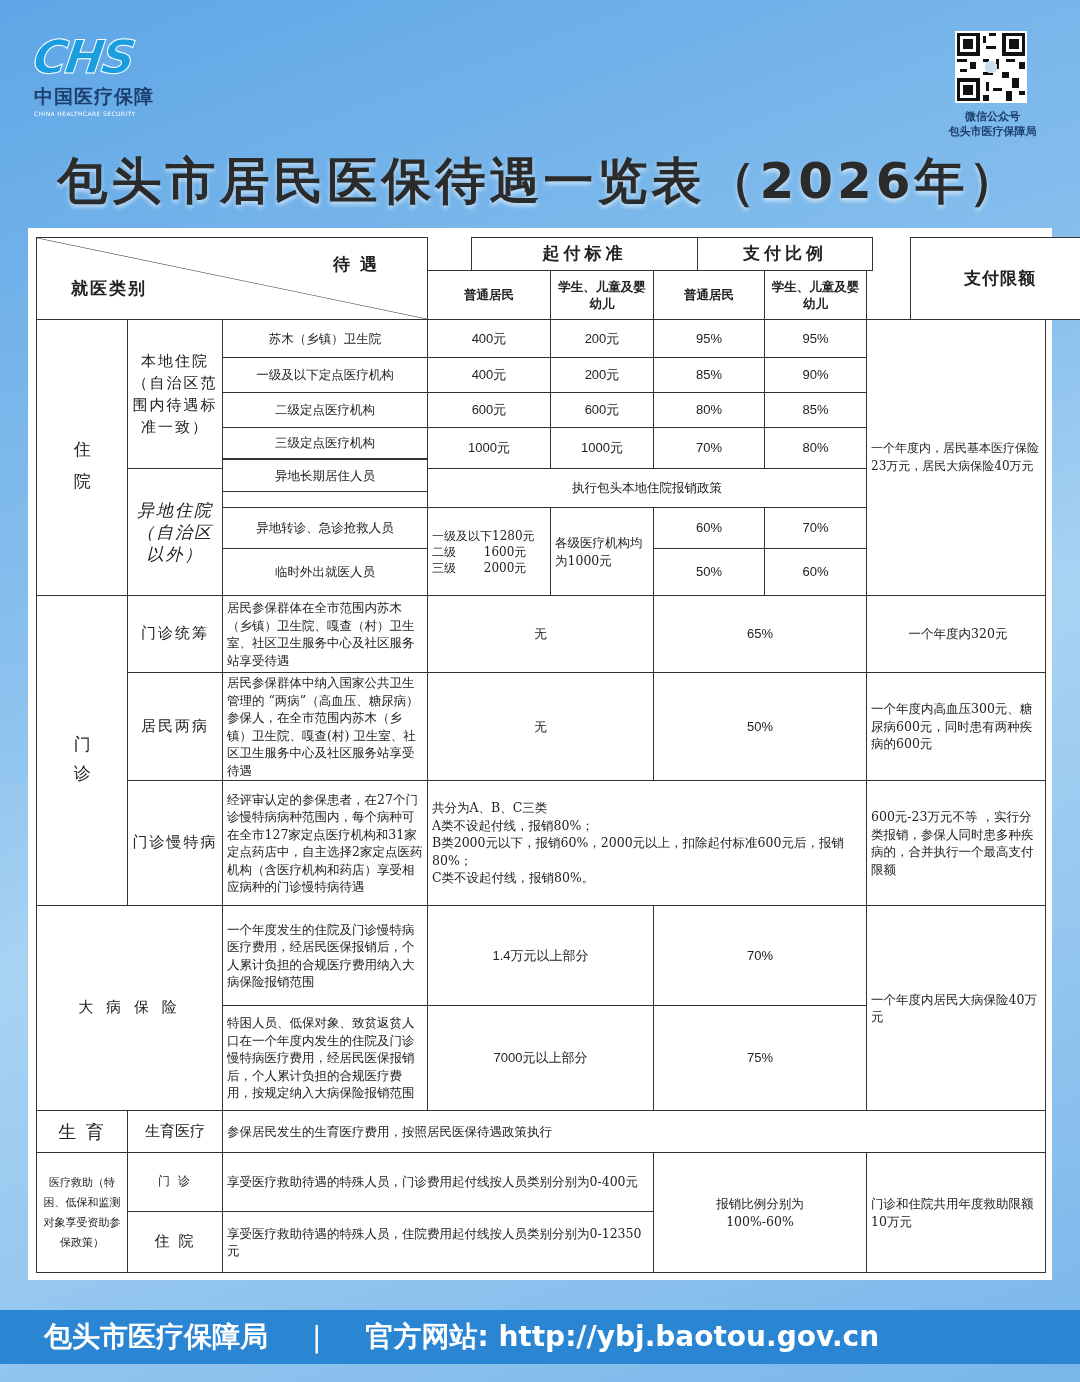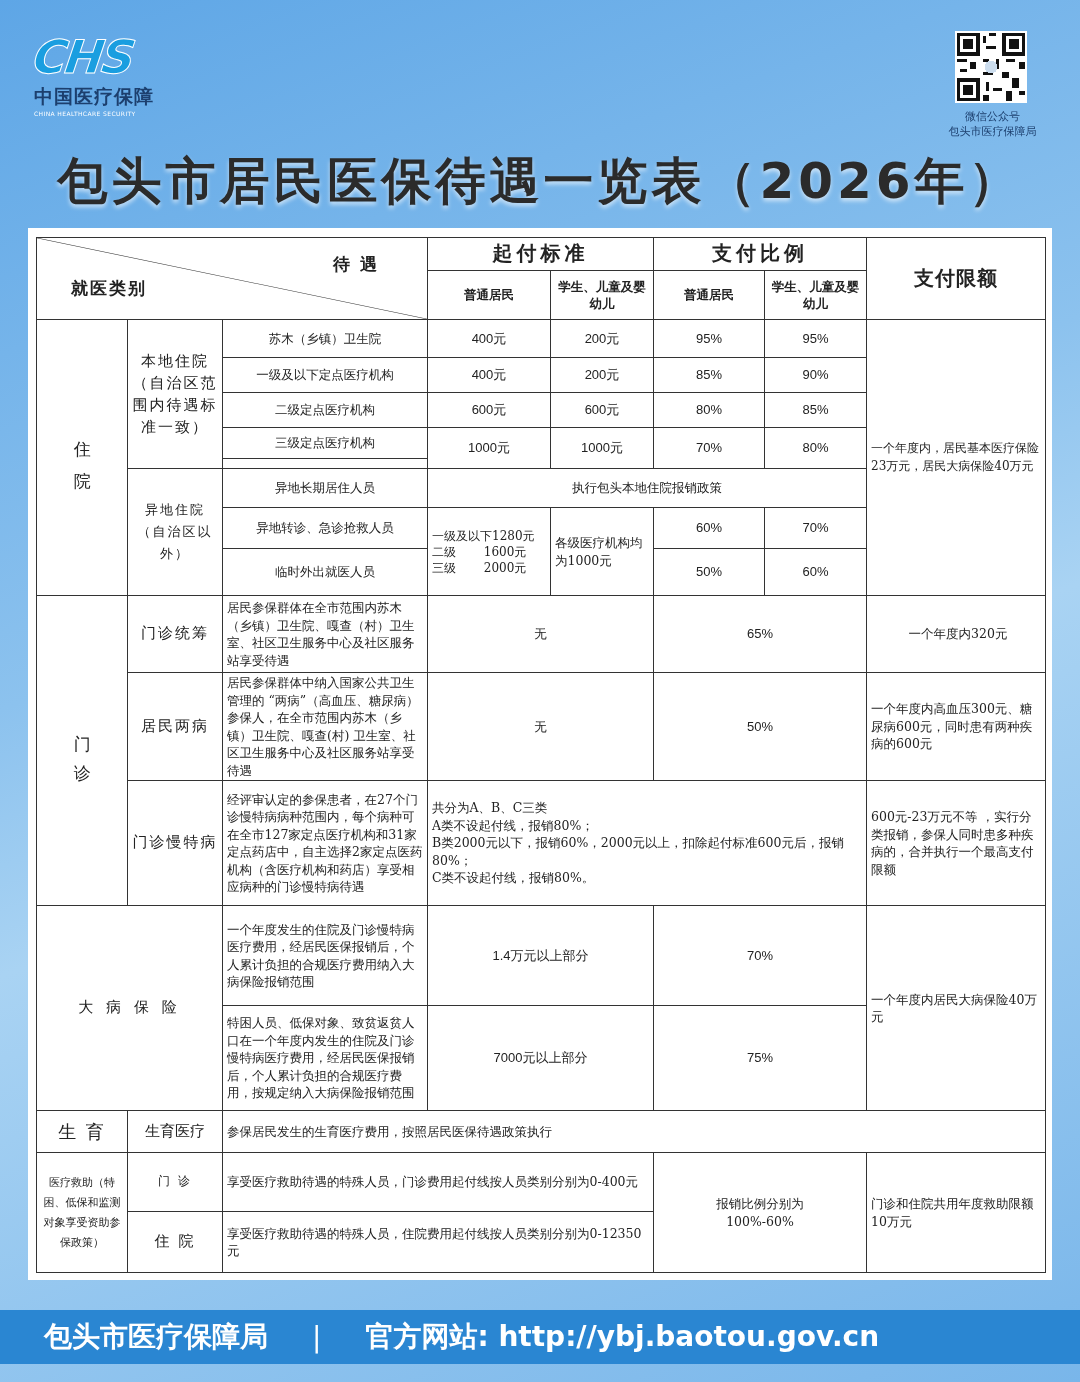--- a/index.html
+++ b/index.html
@@ -8,28 +8,28 @@
     font-family:"DejaVu Serif","Liberation Serif",serif;color:#222;}
   .logo{position:absolute;left:34px;top:34px;width:140px;}
   .logo-mark{font-family:"DejaVu Sans","Liberation Sans",sans-serif;font-weight:bold;font-style:italic;
     font-size:46px;color:#1a9ee0;letter-spacing:-2px;line-height:46px;transform:skewX(-8deg);
     -webkit-text-stroke:1px #fff;}
   .logo-cn{font-family:"DejaVu Sans",sans-serif;font-weight:bold;font-size:19px;color:#1c3f6e;letter-spacing:1px;margin-top:4px;}
   .logo-en{font-family:"DejaVu Sans",sans-serif;font-size:6px;color:#fff;letter-spacing:0.4px;}
   .qr{position:absolute;left:955px;top:31px;width:72px;height:72px;background:#fff;padding:2px;box-sizing:border-box;}
   .qr svg{width:100%;height:100%;}
   .qr-cap{position:absolute;left:925px;top:109px;width:135px;text-align:center;font-family:"DejaVu Sans",sans-serif;
-    font-size:11px;color:#1c3f6e;line-height:15px;font-weight:normal;}
+    font-size:11px;color:#1c3f6e;line-height:15px;font-weight:bold;}
   .title{position:absolute;left:0;top:148px;width:1080px;text-align:center;font-family:"DejaVu Sans","Liberation Sans",sans-serif;
     font-weight:bold;font-size:50px;color:#2b2b2b;letter-spacing:4px;text-shadow:0 3px 4px rgba(255,255,255,0.6);}
   .sheet{position:absolute;left:28px;top:228px;width:1024px;height:1052px;background:#fff;}
   .c{position:absolute;box-sizing:border-box;border:1.5px solid #333;display:flex;align-items:center;justify-content:center;
     text-align:center;font-size:12.5px;line-height:17.5px;background:#fff;padding:2px 4px;}
   .l{justify-content:flex-start;text-align:left;}
-  .hd{font-family:"DejaVu Sans",sans-serif;font-weight:bold;font-size:20px;letter-spacing:4px;}
+  .hd{font-family:"DejaVu Sans",sans-serif;font-weight:bold;font-size:17px;letter-spacing:4px;margin-left:44px;}
   .hs{font-family:"DejaVu Sans",sans-serif;font-weight:bold;font-size:12.5px;}
   .big{font-size:17px;letter-spacing:2px;}
   .num{font-family:"Liberation Sans",sans-serif;font-size:13px;}
   .vert{writing-mode:vertical-rl;letter-spacing:30px;font-size:17px;}
   .pre{white-space:pre-line;}
   .footer{position:absolute;left:0;top:1310px;width:1080px;height:54px;background:#2a86d2;display:flex;align-items:center;
     font-family:"DejaVu Sans",sans-serif;font-weight:bold;color:#fff;font-size:28px;}
   .footer span{display:inline-block;}
 </style>
 </head>
@@ -86,21 +86,21 @@
 <div class="sheet">
 
   <div class="c" style="left:8px;top:9px;width:392px;height:83px;">
     <svg style="position:absolute;left:0;top:0;width:100%;height:100%;" preserveAspectRatio="none" viewBox="0 0 100 100">
         <line x1="0" y1="0" x2="100" y2="100" stroke="#333" stroke-width="0.5"></line>
       </svg>
     <span class="hs big" style="position:absolute;left:296px;top:18px;">待 遇</span>
     <span class="hs big" style="position:absolute;left:34px;top:42px;">就医类别</span>
   </div>
   <div class="c hd" style="left:399px;top:9px;width:227px;height:34px;">起付标准</div>
-  <div class="c hd" style="left:625px;top:9px;width:214px;height:34px;">支付比例</div>
+  <div class="c hd" style="left:625px;top:9px;width:176px;height:34px;">支付比例</div>
   <div class="c hd" style="left:838px;top:9px;width:180px;height:83px;letter-spacing:1px;">支付限额</div>
   <div class="c hs" style="left:399px;top:42px;width:124px;height:50px;">普通居民</div>
   <div class="c hs" style="left:522px;top:42px;width:104px;height:50px;">学生、儿童及婴幼儿</div>
   <div class="c hs" style="left:625px;top:42px;width:112px;height:50px;">普通居民</div>
   <div class="c hs" style="left:736px;top:42px;width:103px;height:50px;">学生、儿童及婴幼儿</div>
 
   <div class="c vert" style="left:8px;top:91px;width:92px;height:277px;">住院</div>
   <div class="c big" style="left:99px;top:91px;width:96px;height:150px;font-size:15px;line-height:22px;">本地住院（自治区范围内待遇标准一致）</div>
 
   <div class="c" style="left:194px;top:91px;width:206px;height:39px;">苏木（乡镇）卫生院</div>
@@ -120,22 +120,22 @@
   <div class="c num" style="left:522px;top:164px;width:104px;height:36px;">600元</div>
   <div class="c num" style="left:625px;top:164px;width:112px;height:36px;">80%</div>
   <div class="c num" style="left:736px;top:164px;width:103px;height:36px;">85%</div>
 
   <div class="c" style="left:194px;top:199px;width:206px;height:32px;">三级定点医疗机构</div>
   <div class="c num" style="left:399px;top:199px;width:124px;height:42px;">1000元</div>
   <div class="c num" style="left:522px;top:199px;width:104px;height:42px;">1000元</div>
   <div class="c num" style="left:625px;top:199px;width:112px;height:42px;">70%</div>
   <div class="c num" style="left:736px;top:199px;width:103px;height:42px;">80%</div>
 
-  <div class="c big" style="left:99px;top:240px;width:96px;height:128px;font-size:13px;line-height:22px;">异地住院（自治区以外）</div>
-  <div class="c" style="left:194px;top:240px;width:206px;height:40px;">异地长期居住人员</div>
+  <div class="c big" style="left:99px;top:240px;width:96px;height:128px;font-size:17px;line-height:22px;font-style:italic;">异地住院（自治区以外）</div>
+  <div class="c" style="left:194px;top:231px;width:206px;height:33px;">异地长期居住人员</div>
   <div class="c" style="left:399px;top:240px;width:440px;height:40px;">执行包头本地住院报销政策</div>
   <div class="c" style="left:194px;top:279px;width:206px;height:42px;">异地转诊、急诊抢救人员</div>
   <div class="c" style="left:194px;top:320px;width:206px;height:48px;">临时外出就医人员</div>
   <div class="c l pre" style="left:399px;top:279px;width:124px;height:89px;font-size:12px;line-height:16px;">一级及以下1280元
 二级　　 1600元
 三级　　 2000元</div>
   <div class="c l" style="left:522px;top:279px;width:104px;height:89px;">各级医疗机构均为1000元</div>
   <div class="c num" style="left:625px;top:279px;width:112px;height:42px;">60%</div>
   <div class="c num" style="left:736px;top:279px;width:103px;height:42px;">70%</div>
   <div class="c num" style="left:625px;top:320px;width:112px;height:48px;">50%</div>

